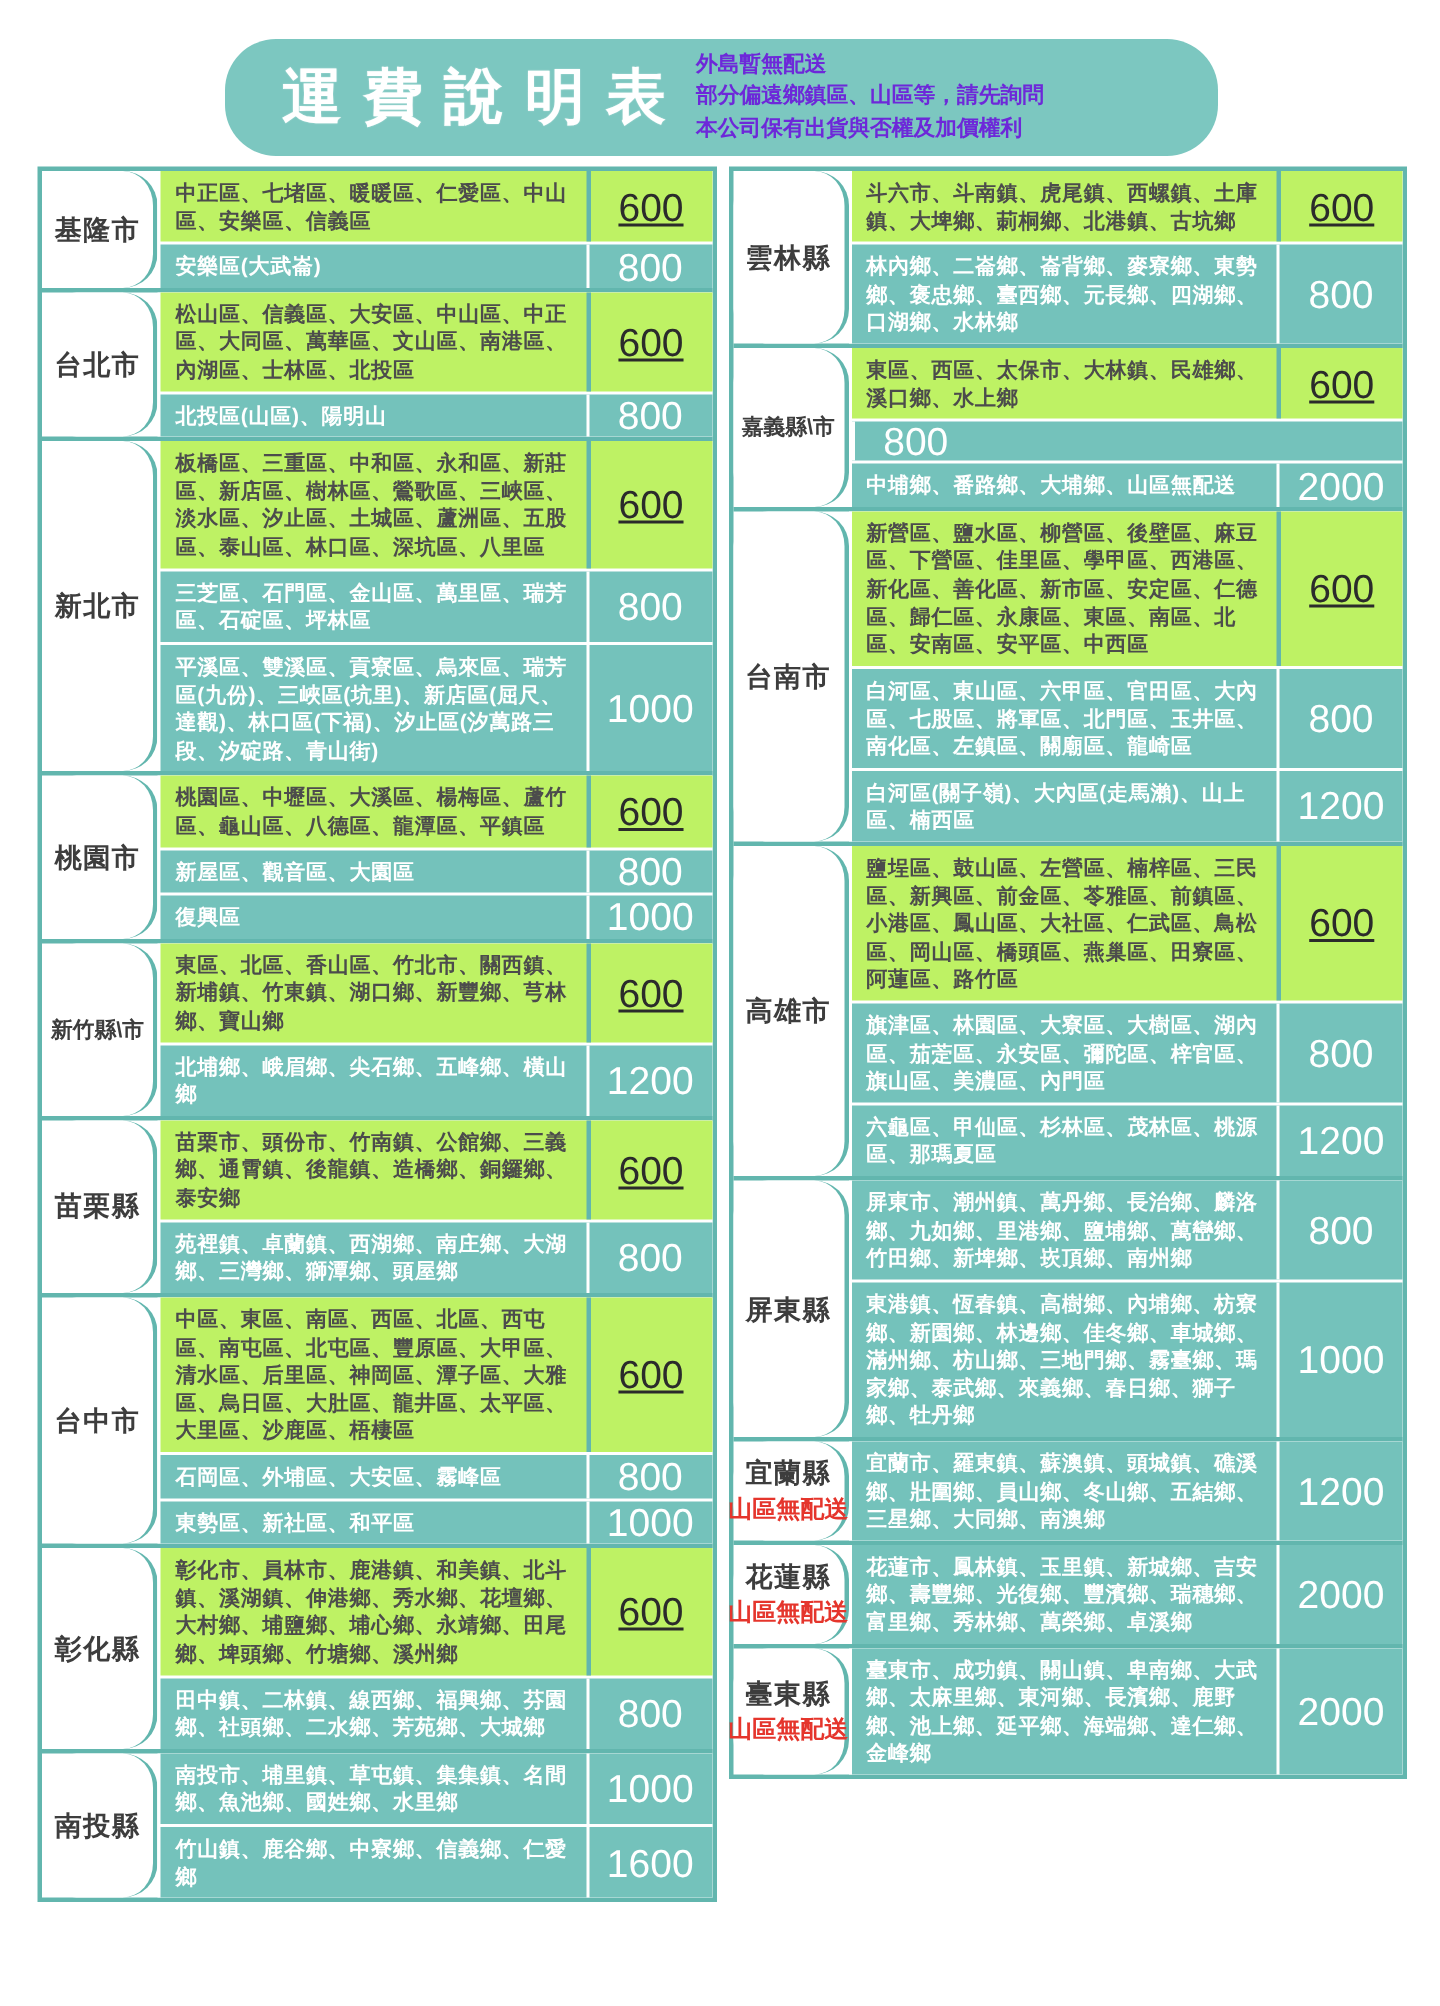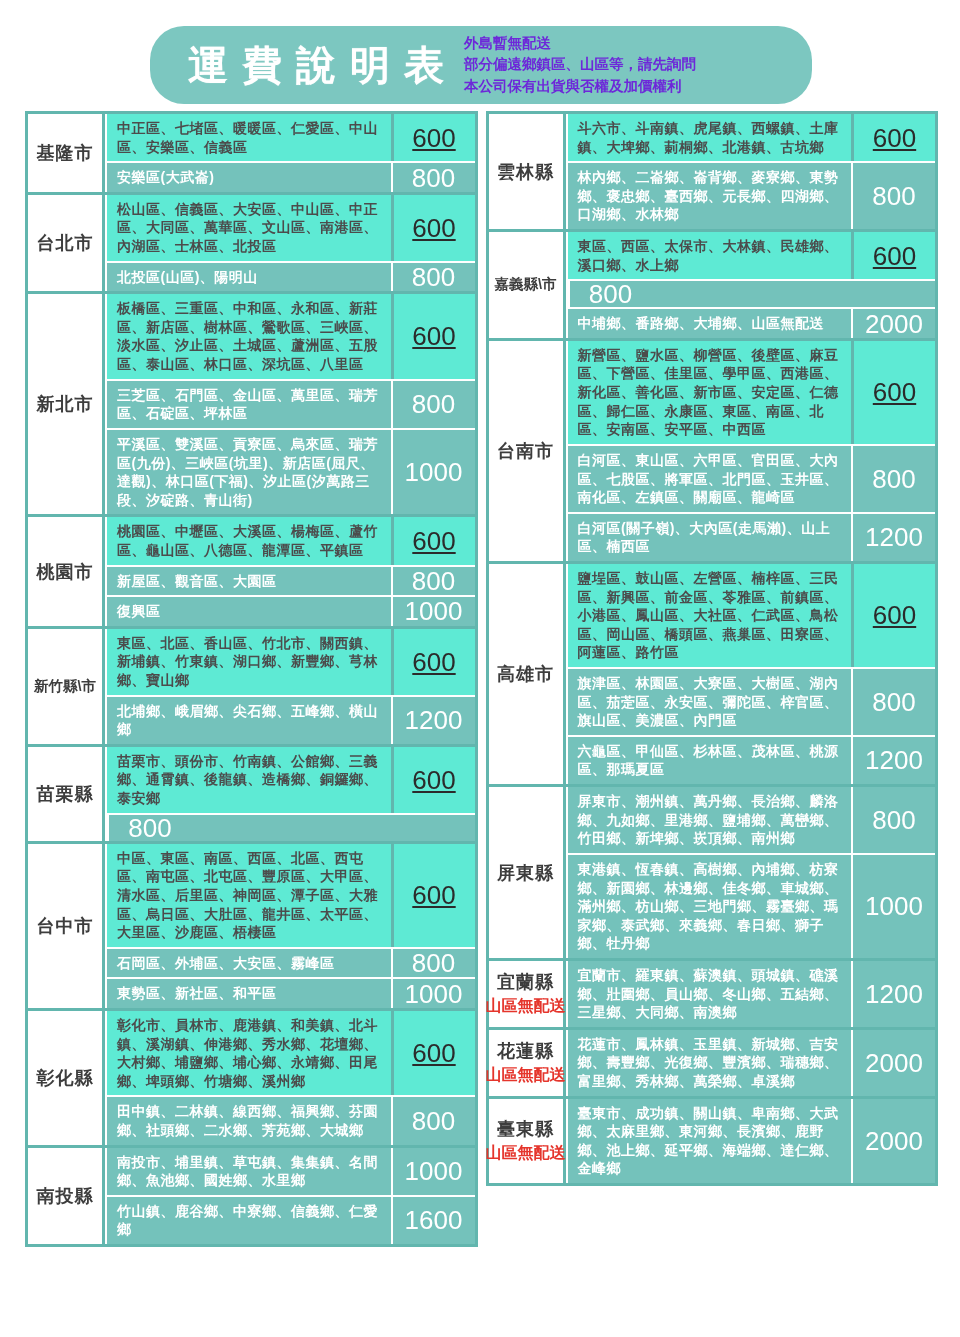--- a/index.html
+++ b/index.html
@@ -49,21 +49,21 @@
     background:#fff;
   }
   .city-group{display:flex;}
   .city-group + .city-group{border-top:3px solid var(--teal-border);}
   .city-cell{
     flex:0 0 77px;width:77px;
     border-right:3px solid var(--teal-border);
     background:#fff;
     display:flex;flex-direction:column;
     align-items:center;justify-content:center;
-    gap:2px;padding:4px 1px;
+    gap:2px;padding:4px 1px;border-radius:23px;
   }
   .city-name{
     font-size:18px;font-weight:bold;color:#3d3d3d;
     letter-spacing:1px;text-align:center;white-space:nowrap;
   }
   .city-name.long{font-size:14.5px;letter-spacing:0;}
   .city-note{
     font-size:16px;font-weight:bold;color:var(--note-red);
     white-space:nowrap;
   }
@@ -77,21 +77,21 @@
     padding:5px 6px 5px 10px;
     font-size:14px;line-height:1.33;letter-spacing:.5px;
     font-weight:bold;
     display:flex;flex-direction:column;justify-content:center;
   }
   .fee{
     flex:0 0 84px;width:84px;
     display:flex;align-items:center;justify-content:center;
     font-size:26px;line-height:1;
   }
-  .row.light{background:#5eead4;}
+  .row.light{background:#bef264;}
   .row.light .districts{color:var(--text-dark);}
   .row.light .fee{border-left:3px solid var(--teal-border);color:var(--fee-dark);text-decoration:underline;}
   .row.teal{background:var(--teal);}
   .row.teal .districts{color:#fff;}
   .row.teal .fee{border-left:2px solid #fff;color:#fff;}
 </style>
 </head>
 <body>
 
 <div class="page">
@@ -194,20 +194,21 @@
         <div class="city-group">
           <div class="city-cell">
             <div class="city-name">苗栗縣</div>
           </div>
           <div class="rows">
             <div class="row light">
               <div class="districts">苗栗市、頭份市、竹南鎮、公館鄉、三義鄉、通霄鎮、後龍鎮、造橋鄉、銅鑼鄉、泰安鄉</div>
               <div class="fee">600</div>
             </div>
             <div class="row teal">
+              <div class="districts">苑裡鎮、卓蘭鎮、西湖鄉、南庄鄉、大湖鄉、三灣鄉、獅潭鄉、頭屋鄉</div>
               <div class="fee">800</div>
             </div>
           </div>
         </div>
         <div class="city-group">
           <div class="city-cell">
             <div class="city-name">台中市</div>
           </div>
           <div class="rows">
             <div class="row light">

